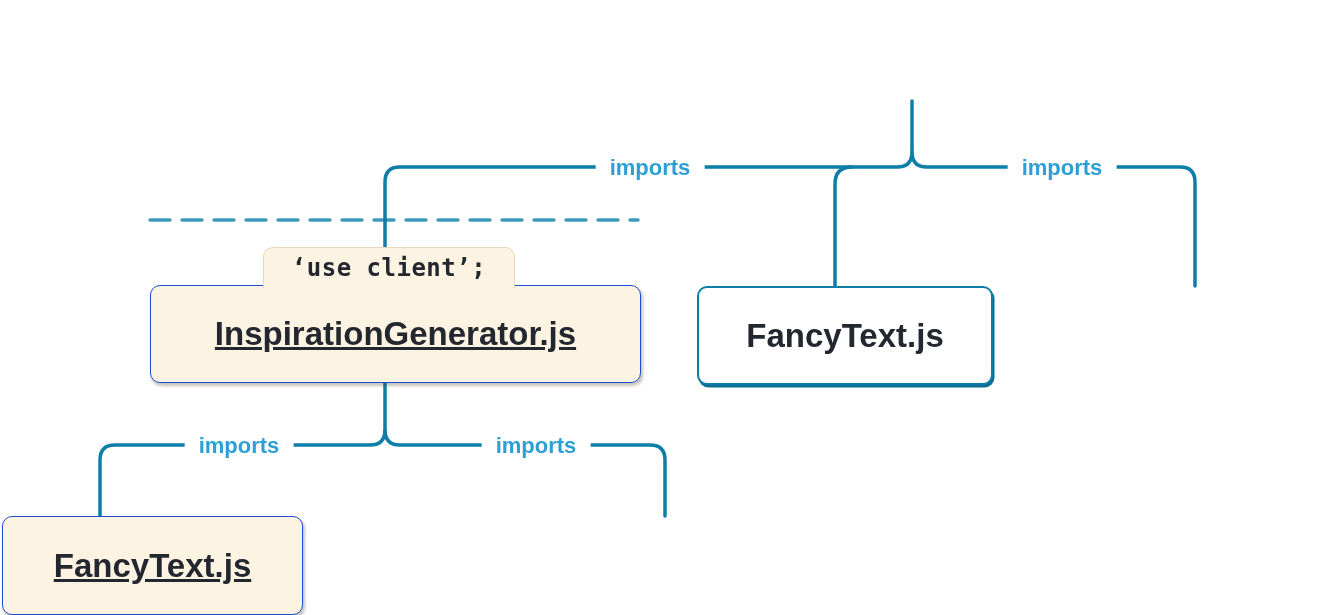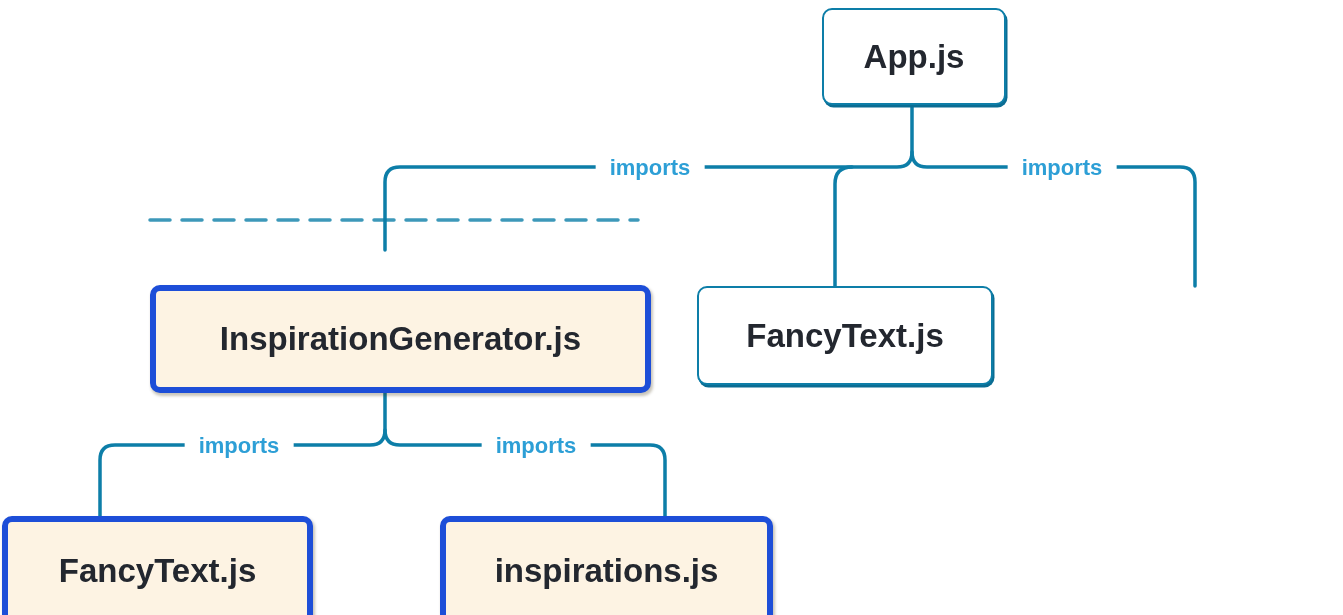--- a/index.html
+++ b/index.html
@@ -38,22 +38,23 @@
     white-space:nowrap;
     z-index:2;
   }
   .node.server{
     background:var(--server-bg);
     border:2.5px solid var(--line-color);
     box-shadow:1.5px 2.5px 0 0 #0b6d93;
   }
   .node.client{
     background:var(--client-bg);
-    border:6px solid #1d4ed8;
+    border:1px solid #1d4ed8;
     box-shadow:1.5px 2.5px 3px rgba(60,45,10,0.28);
+    text-decoration:underline;
   }
   .directive-tab{
     position:absolute;
     display:flex;align-items:center;justify-content:center;
     background:var(--client-bg);
     border:1px solid #e8d9bf;border-bottom:none;
     border-radius:10px 10px 0 0;
     font-family:"DejaVu Sans Mono", monospace;
     font-size:24px;font-weight:700;letter-spacing:.5px;
     color:var(--text-color);
@@ -102,25 +103,24 @@
     <path d="M 385 430 Q 385 445 400 445 L 650 445 Q 665 445 665 460 L 665 516"></path>
 
     <line class="boundary" x1="150" y1="220" x2="638" y2="220"></line>
   </svg>
 
   <span class="imports-label pos-imports-1">imports</span>
   <span class="imports-label pos-imports-2">imports</span>
   <span class="imports-label pos-imports-3">imports</span>
   <span class="imports-label pos-imports-4">imports</span>
 
+  <div class="directive-tab pos-directive">‘use client’;</div>
 
-  <div class="node server pos-app">App.js</div>
 
   <div class="node client pos-insp-gen">InspirationGenerator.js</div>
 
   <div class="node server pos-fancy-top">FancyText.js</div>
 
 
   <div class="node client pos-fancy-bottom">FancyText.js</div>
 
-  <div class="node client pos-inspirations">inspirations.js</div>
 
 </div>
 
 </body></html>

